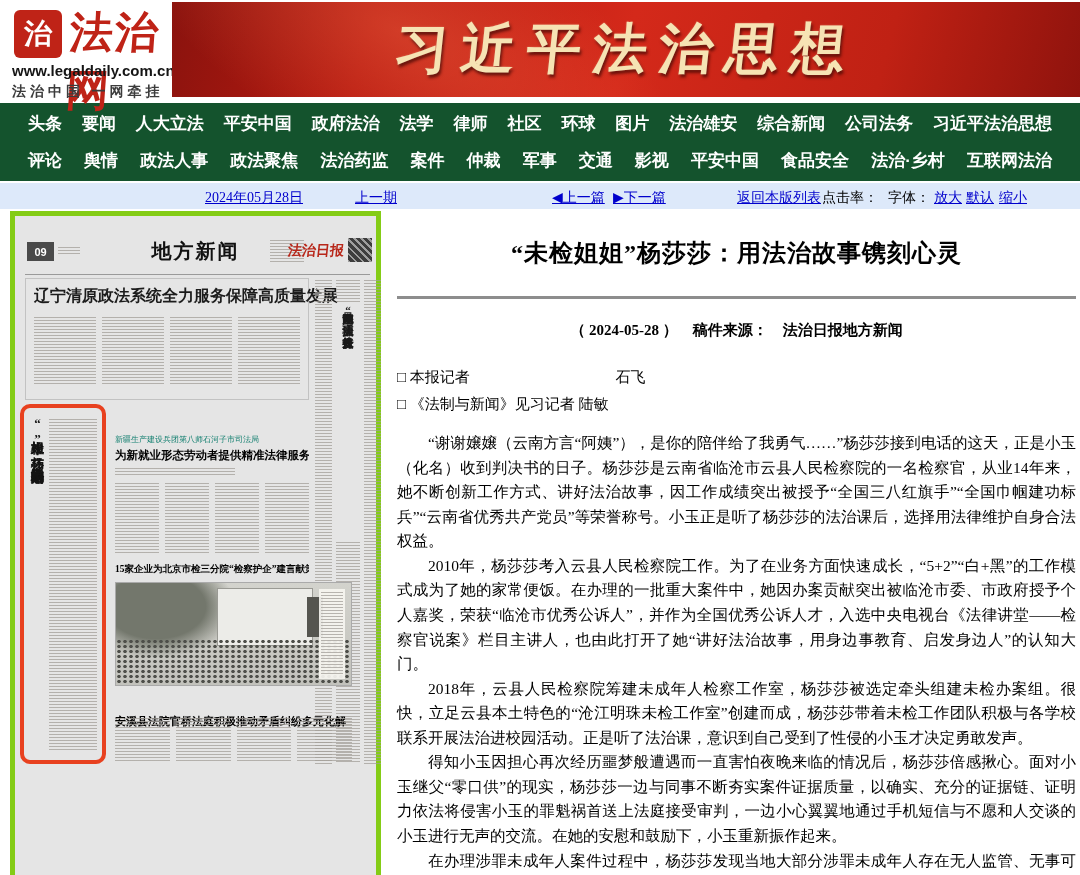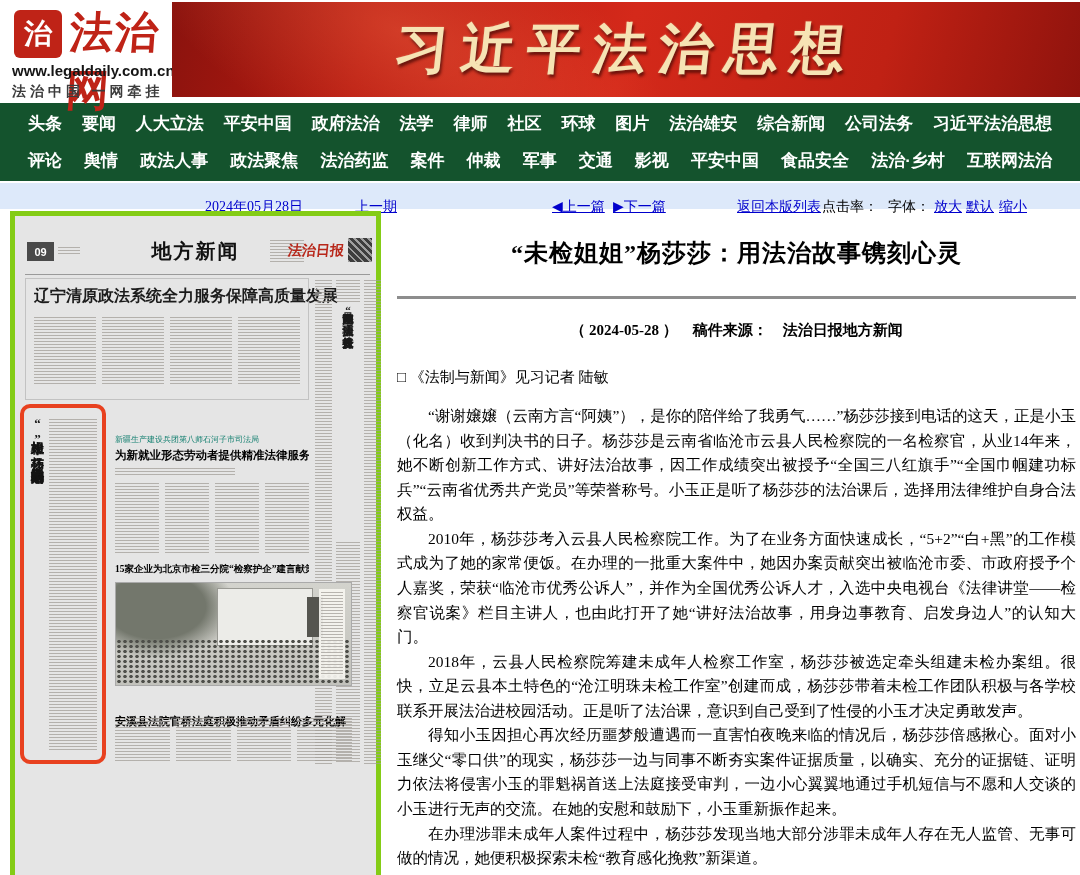--- a/index.html
+++ b/index.html
@@ -33,21 +33,21 @@
   
   .nav { margin-top:3px; background:#14532d; padding:2px 0; }
   .nav-row { display:flex; justify-content:space-between; padding:0 28px; height:37px; align-items:center; }
   .nav-link { color:#fff; font-weight:bold; font-size:17px; text-decoration:none;
     font-family:"Liberation Sans","DejaVu Sans",sans-serif; white-space:nowrap; }
 
   
   .toolbar { position:relative; height:26px; background:#dde9fa; margin-top:2px; font-size:14px; }
   .toolbar a { color:#0000cc; text-decoration:underline; }
   .toolbar .plain { color:#000; text-decoration:none;font-family:Liberation Mono, monospace; }
-  .tbi { position:absolute; top:15px; white-space:nowrap; }
+  .tbi { position:absolute; top:6px; white-space:nowrap; }
   .tb-date{left:205px} .tb-issue{left:355px} .tb-prev{left:552px} .tb-next{left:613px}
   .tb-back{left:737px} .tb-hits{left:822px} .tb-font{left:888px} .tb-zin{left:934px}
   .tb-zdef{left:966px} .tb-zout{left:999px}
 
   
   .main { display:flex; padding:2px 0 0 10px; }
   .left-col { width:377px; flex:none; }
 
   
   .paper { position:relative; width:371px; height:719px; border:5px solid #84cc16;
@@ -289,20 +289,24 @@
         <span class="pdf-icon"></span>
       </div>
       
     </div>
 
     <div class="article">
       <div class="article-title">“未检姐姐”杨莎莎：用法治故事镌刻心灵</div>
       <div class="rule"></div>
       <div class="meta">（ 2024-05-28 ）　稿件来源：　法治日报地方新闻</div>
       <div class="bylines">
+        <div>
+          <span>□ 本报记者</span>
+          <span class="byline-name">石飞</span>
+        </div>
         <div>□ 《法制与新闻》见习记者 陆敏</div>
       </div>
       <div class="body-text">
         <p>“谢谢嬢嬢（云南方言“阿姨”），是你的陪伴给了我勇气……”杨莎莎接到电话的这天，正是小玉（化名）收到判决书的日子。杨莎莎是云南省临沧市云县人民检察院的一名检察官，从业14年来，她不断创新工作方式、讲好法治故事，因工作成绩突出被授予“全国三八红旗手”“全国巾帼建功标兵”“云南省优秀共产党员”等荣誉称号。小玉正是听了杨莎莎的法治课后，选择用法律维护自身合法权益。</p>
         <p>2010年，杨莎莎考入云县人民检察院工作。为了在业务方面快速成长，“5+2”“白+黑”的工作模式成为了她的家常便饭。在办理的一批重大案件中，她因办案贡献突出被临沧市委、市政府授予个人嘉奖，荣获“临沧市优秀公诉人”，并作为全国优秀公诉人才，入选中央电视台《法律讲堂——检察官说案》栏目主讲人，也由此打开了她“讲好法治故事，用身边事教育、启发身边人”的认知大门。</p>
         <p>2018年，云县人民检察院筹建未成年人检察工作室，杨莎莎被选定牵头组建未检办案组。很快，立足云县本土特色的“沧江明珠未检工作室”创建而成，杨莎莎带着未检工作团队积极与各学校联系开展法治进校园活动。正是听了法治课，意识到自己受到了性侵的小玉才决定勇敢发声。</p>
         <p>得知小玉因担心再次经历噩梦般遭遇而一直害怕夜晚来临的情况后，杨莎莎倍感揪心。面对小玉继父“零口供”的现实，杨莎莎一边与同事不断夯实案件证据质量，以确实、充分的证据链、证明力依法将侵害小玉的罪魁祸首送上法庭接受审判，一边小心翼翼地通过手机短信与不愿和人交谈的小玉进行无声的交流。在她的安慰和鼓励下，小玉重新振作起来。</p>
         <p>在办理涉罪未成年人案件过程中，杨莎莎发现当地大部分涉罪未成年人存在无人监管、无事可做的情况，她便积极探索未检“教育感化挽救”新渠道。</p>
 
       </div>

